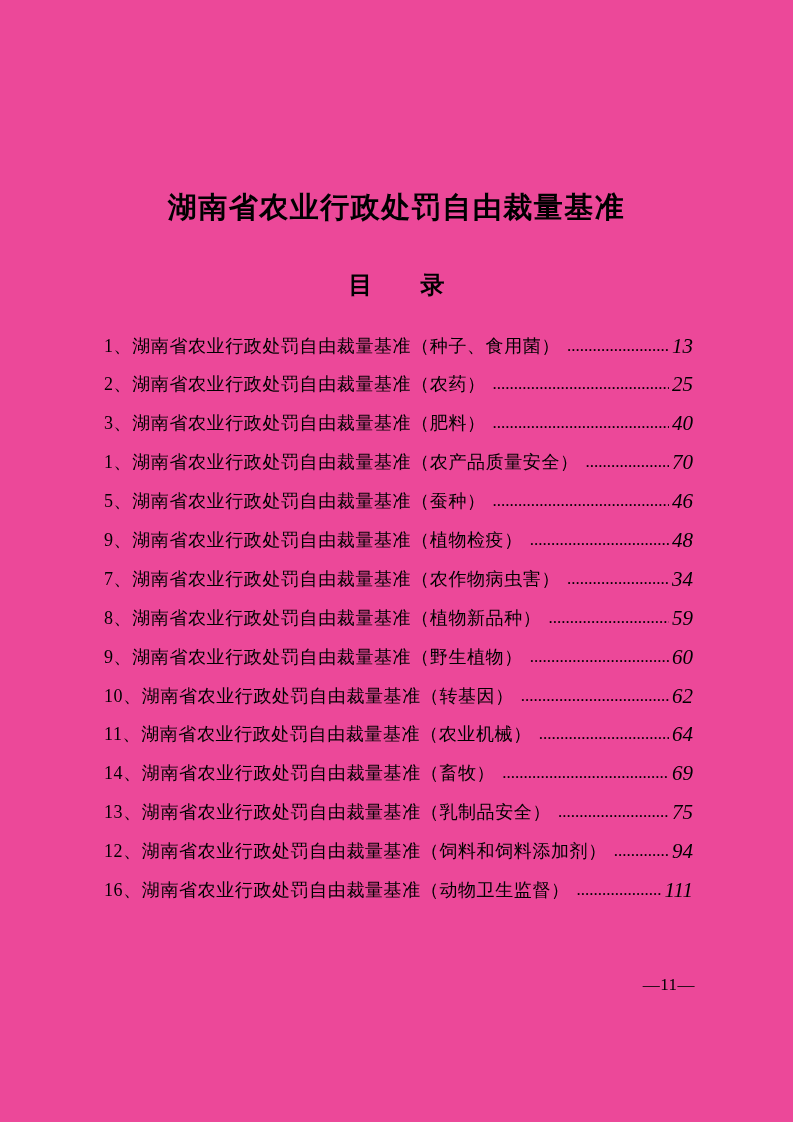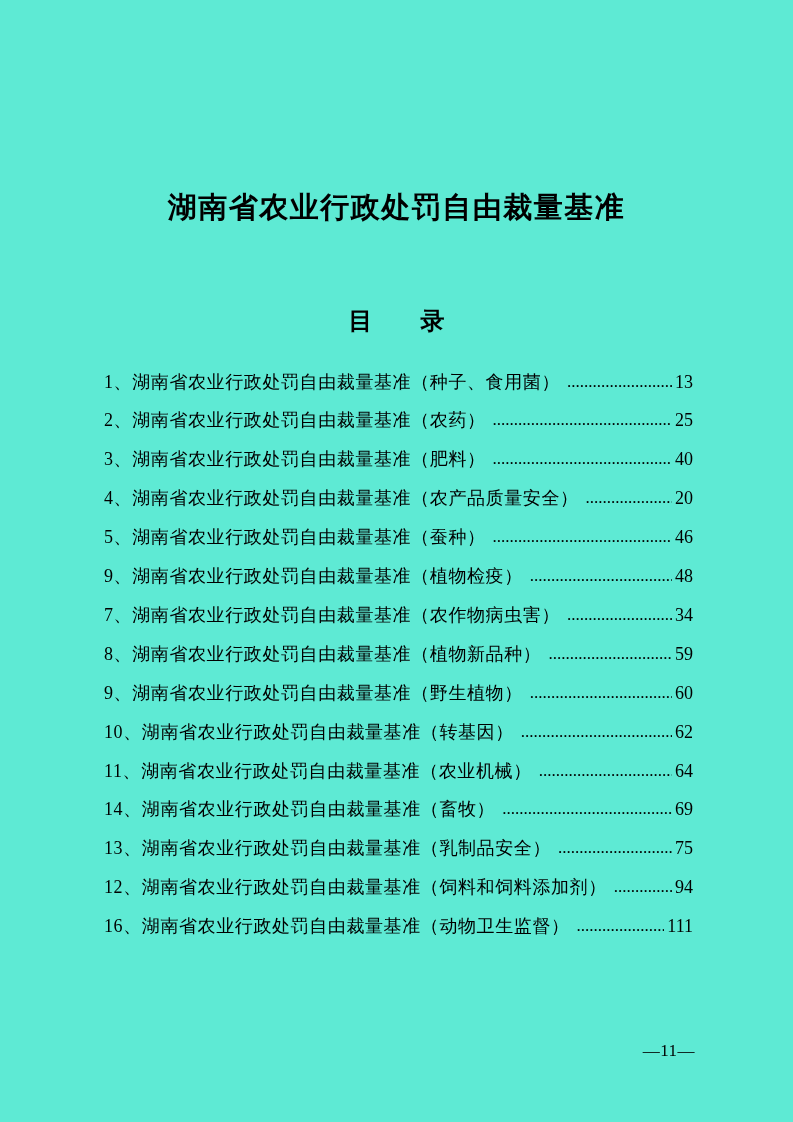--- a/index.html
+++ b/index.html
@@ -2,46 +2,46 @@
 <html><head>
 <meta charset="utf-8">
 <style>
   * { margin: 0; padding: 0; box-sizing: border-box; }
   html, body { background: #ffffff; }
   .page {
     position: relative;
     width: 793px;
     height: 1122px;
     margin: 0 auto;
-    background: #5eead4;
+    background: #ec4899;
     color: #000000;
     font-family: "Liberation Serif", "DejaVu Serif", serif;
     overflow: hidden;
   }
   .doc-title {
     padding-top: 190px;
     text-align: center;
     font-size: 29px;
     font-weight: bold;
     letter-spacing: 1.5px;
     line-height: 1.2;
   }
   .toc-heading {
-    margin-top: 82px;
+    margin-top: 46px;
     text-align: center;
     font-size: 24px;
     font-weight: bold;
     line-height: 1.2;
   }
   .toc-list {
     margin: 27px 100px 0 104px;
   }
   .toc-row {
     display: flex;
-    align-items: flex-start;
+    align-items: flex-end;
     height: 38.9px;
     line-height: 38.9px;
     font-size: 18px;
   }
   .toc-label {
     white-space: nowrap;
     letter-spacing: 0.6px;
   }
   .toc-dots {
     flex: 1 1 auto;
@@ -49,25 +49,26 @@
     overflow: hidden;
     white-space: nowrap;
     margin: 0 3px 0 7px;
     font-size: 17px;
   }
   .toc-dots::after {
     content: "........................................................................................................................";
   }
   .toc-page {
     white-space: nowrap;
-    font-size: 18px;
+    font-size: 21px;
+    font-style: italic;
   }
   .page-footer {
     position: absolute;
-    top: 1041px;
+    top: 975px;
     right: 98px;
     font-size: 17px;
     letter-spacing: 0.5px;
   }
 </style>
 </head>
 <body>
 
 <div class="page">
 
@@ -85,23 +86,23 @@
     <span class="toc-label">2、湖南省农业行政处罚自由裁量基准（农药）</span>
     <span class="toc-dots"></span>
     <span class="toc-page">25</span>
   </div>
       <div class="toc-row">
     <span class="toc-label">3、湖南省农业行政处罚自由裁量基准（肥料）</span>
     <span class="toc-dots"></span>
     <span class="toc-page">40</span>
   </div>
       <div class="toc-row">
-    <span class="toc-label">4、湖南省农业行政处罚自由裁量基准（农产品质量安全）</span>
+    <span class="toc-label">1、湖南省农业行政处罚自由裁量基准（农产品质量安全）</span>
     <span class="toc-dots"></span>
-    <span class="toc-page">20</span>
+    <span class="toc-page">70</span>
   </div>
       <div class="toc-row">
     <span class="toc-label">5、湖南省农业行政处罚自由裁量基准（蚕种）</span>
     <span class="toc-dots"></span>
     <span class="toc-page">46</span>
   </div>
       <div class="toc-row">
     <span class="toc-label">9、湖南省农业行政处罚自由裁量基准（植物检疫）</span>
     <span class="toc-dots"></span>
     <span class="toc-page">48</span>

